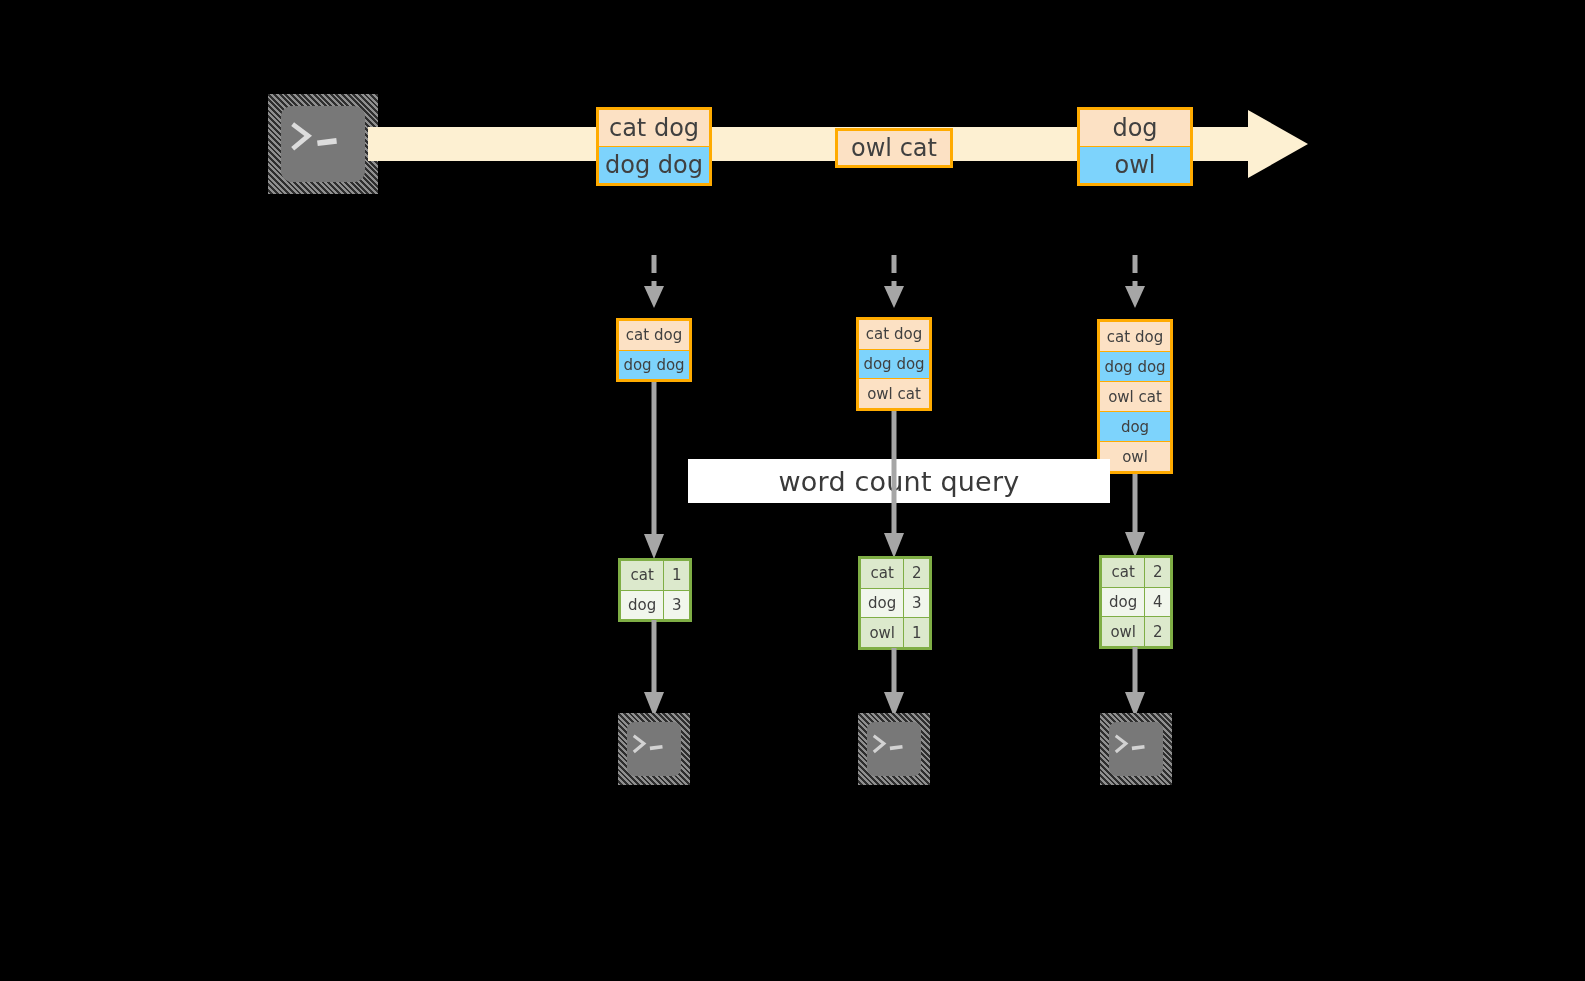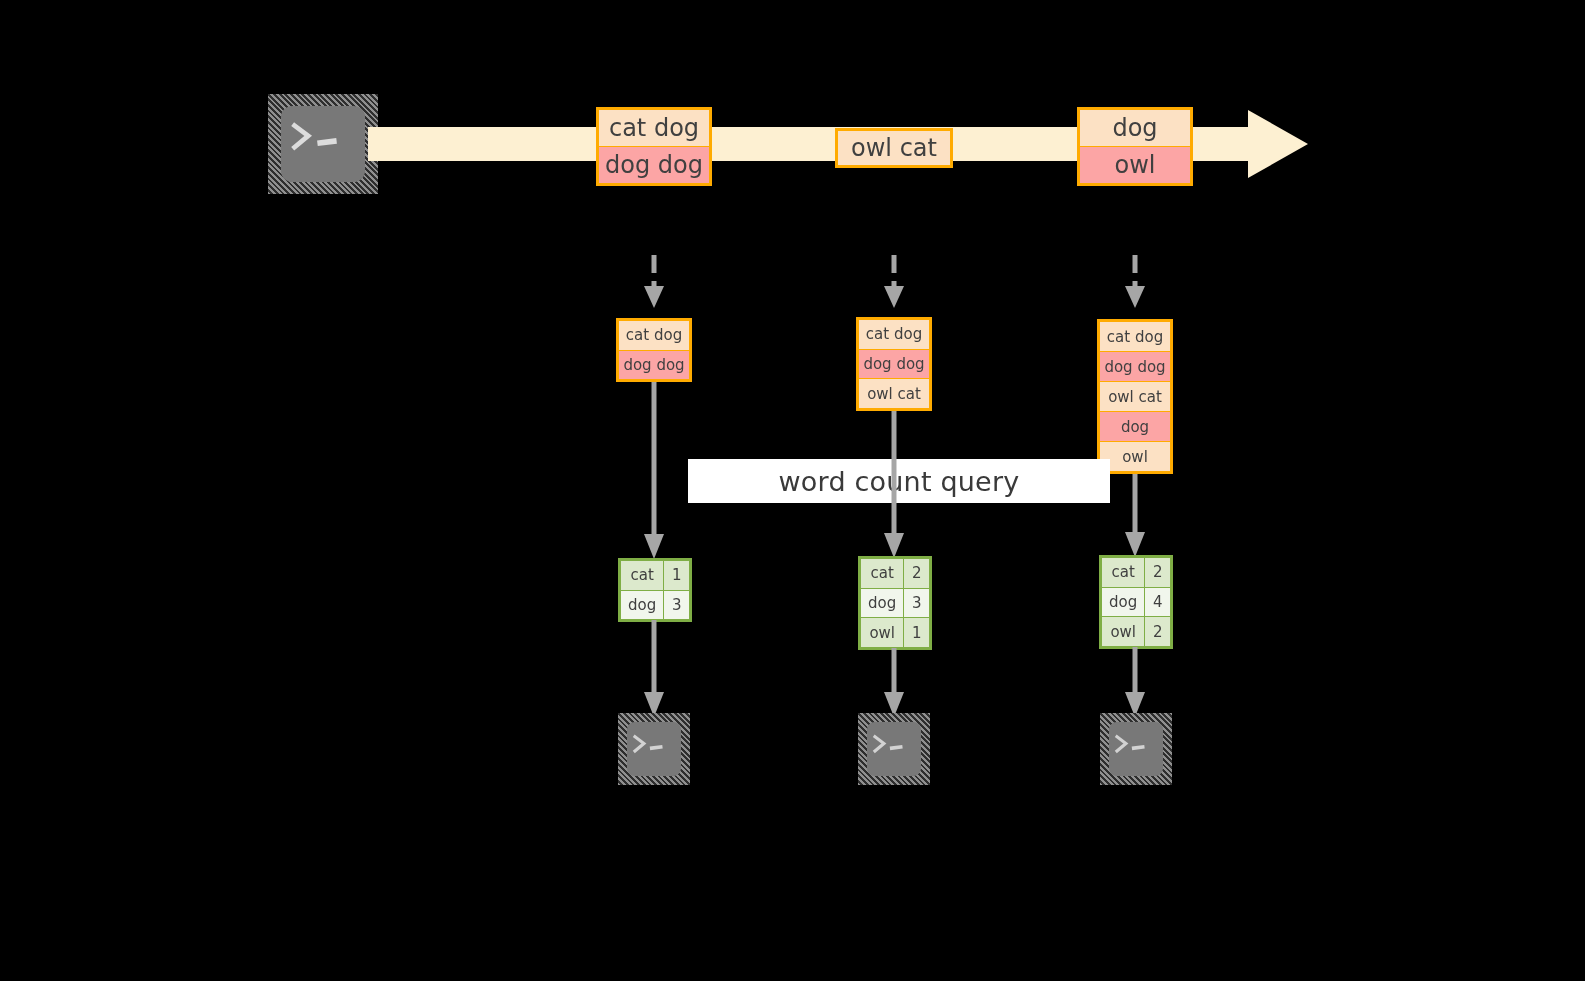--- a/index.html
+++ b/index.html
@@ -60,21 +60,21 @@
     display: flex;
     align-items: center;
     justify-content: center;
     color: #404040;
     white-space: nowrap;
     border-top: 1.5px solid #FFAB00;
     overflow: hidden;
   }
   .rec-row:first-child { border-top: none; }
   .rec-row.shade-a { background: #FCE1C4; }
-  .rec-row.shade-b { background: #fca5a5; }
+  .rec-row.shade-b { background: #7dd3fc; }
 
   
   .rec-box.big .rec-row { font-size: 24px; }
   
   .rec-box.small .rec-row { font-size: 15px; }
 
   
   .res-table {
     position: absolute;
     border: 3px solid #7FAE45;

